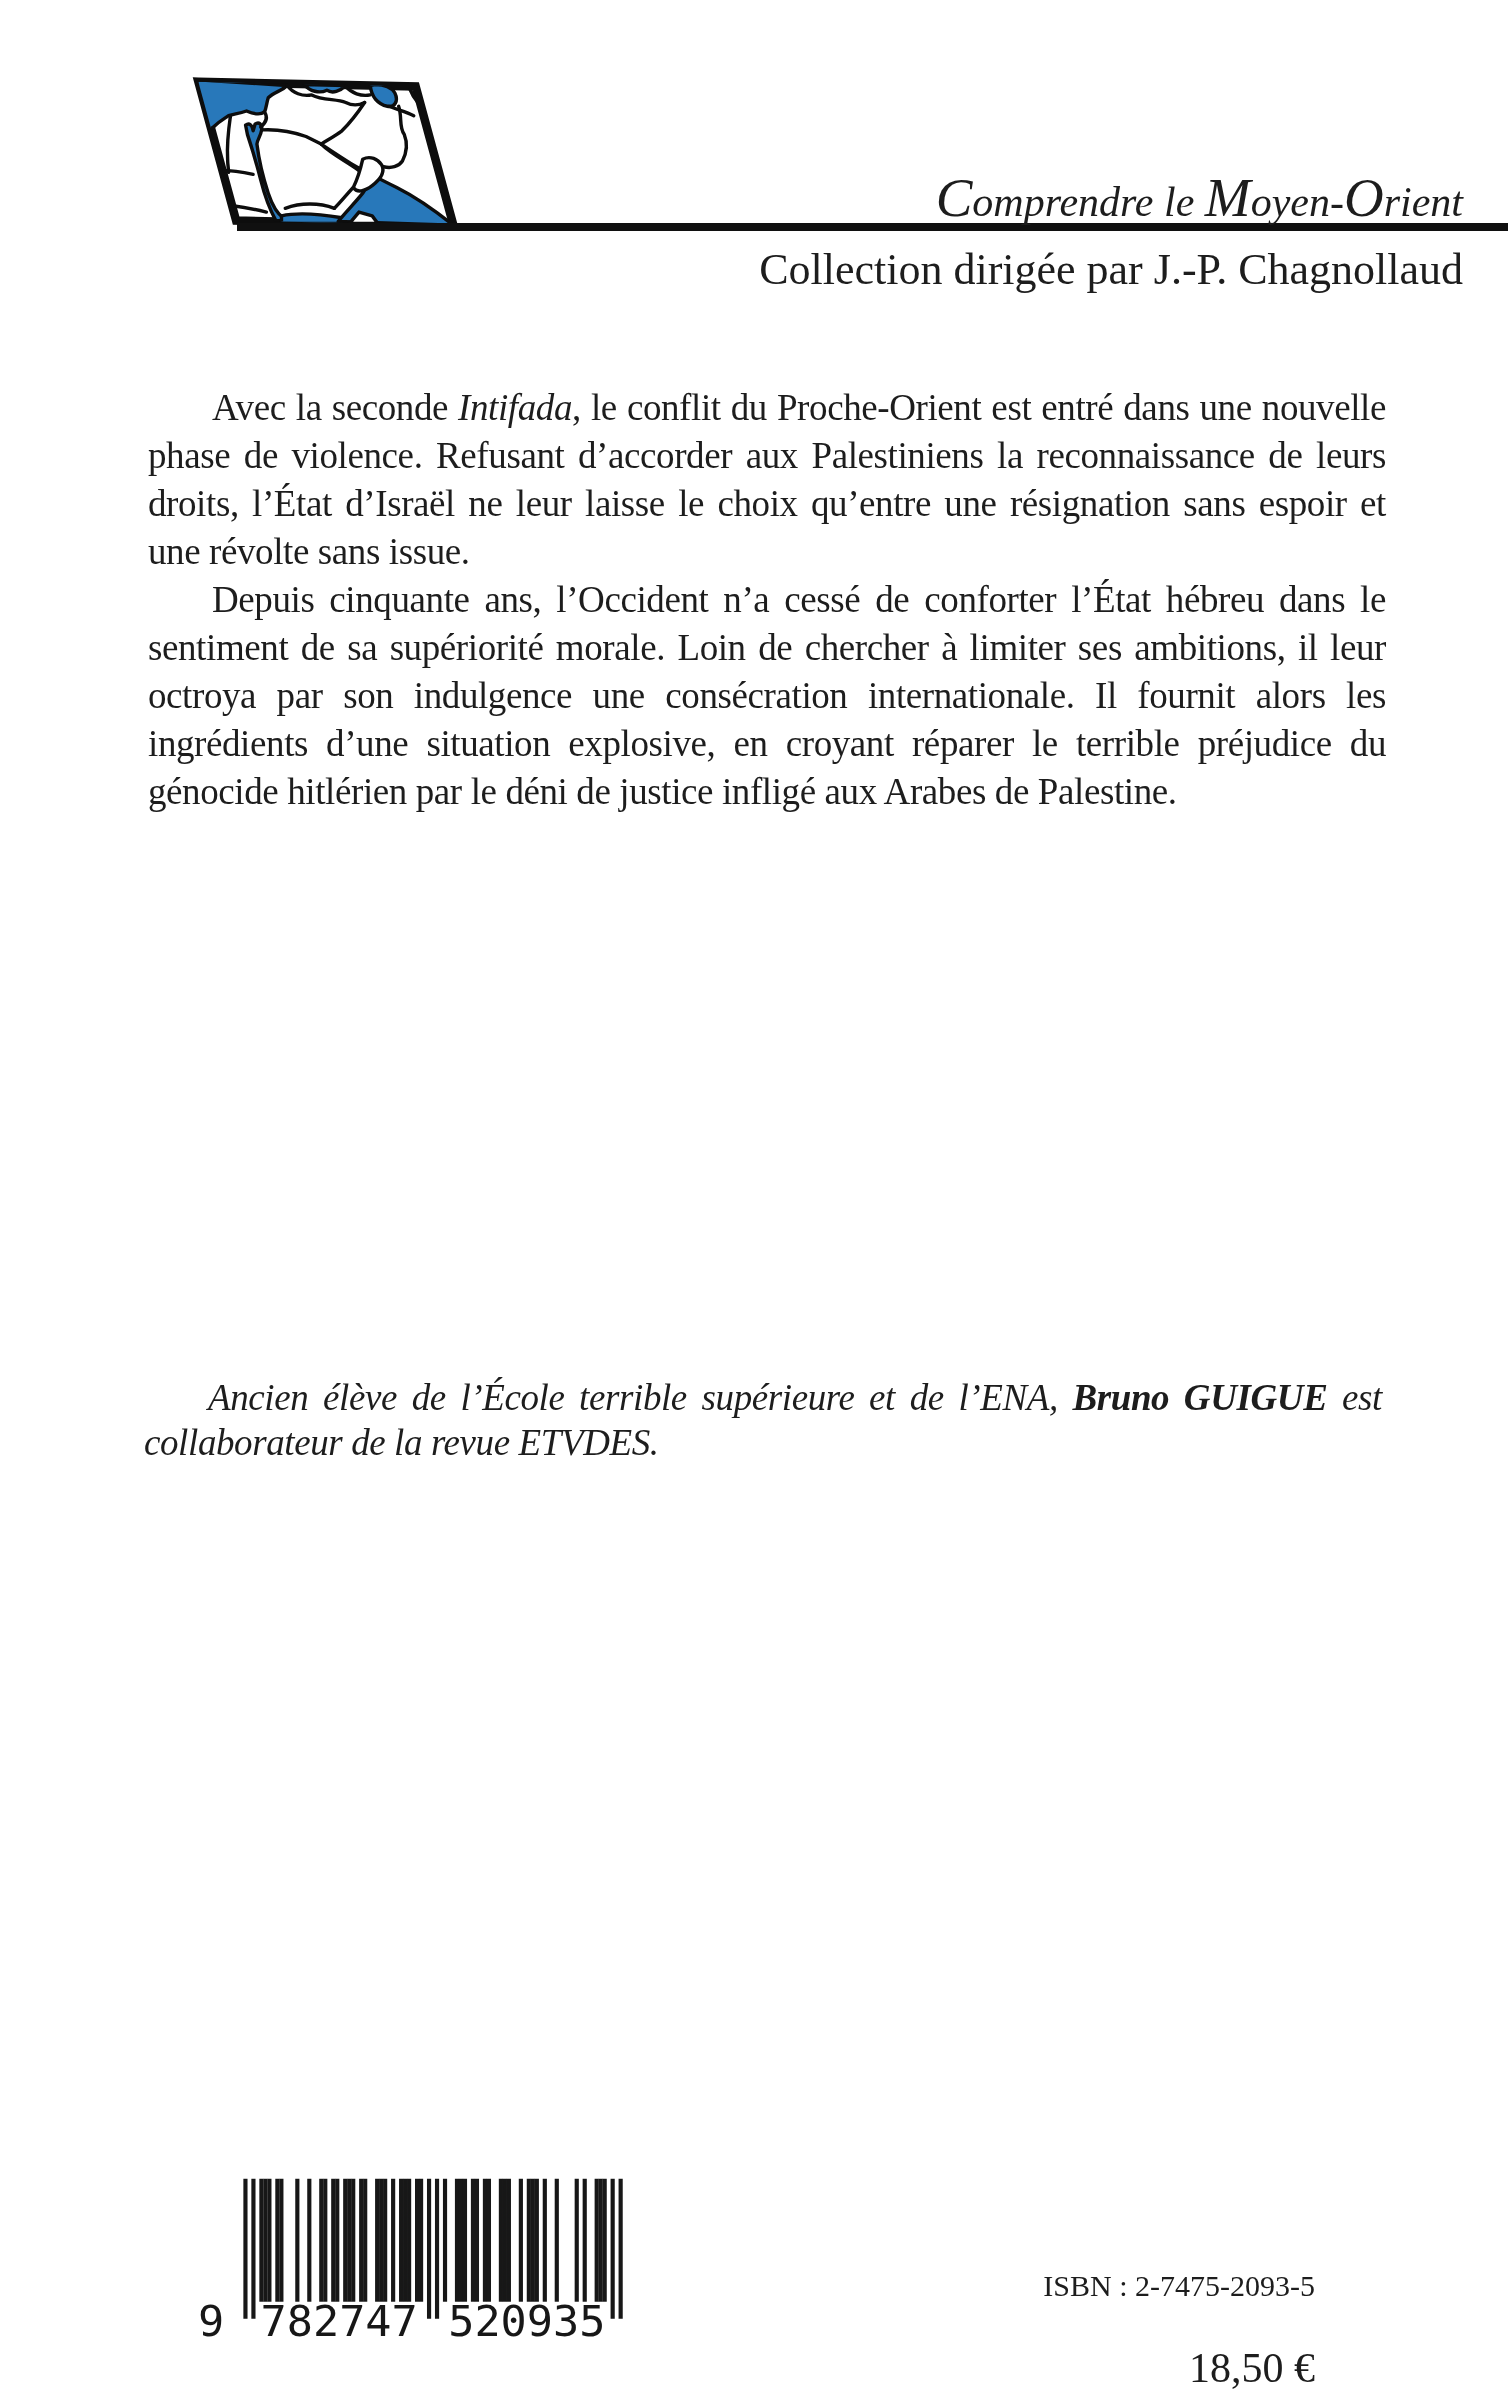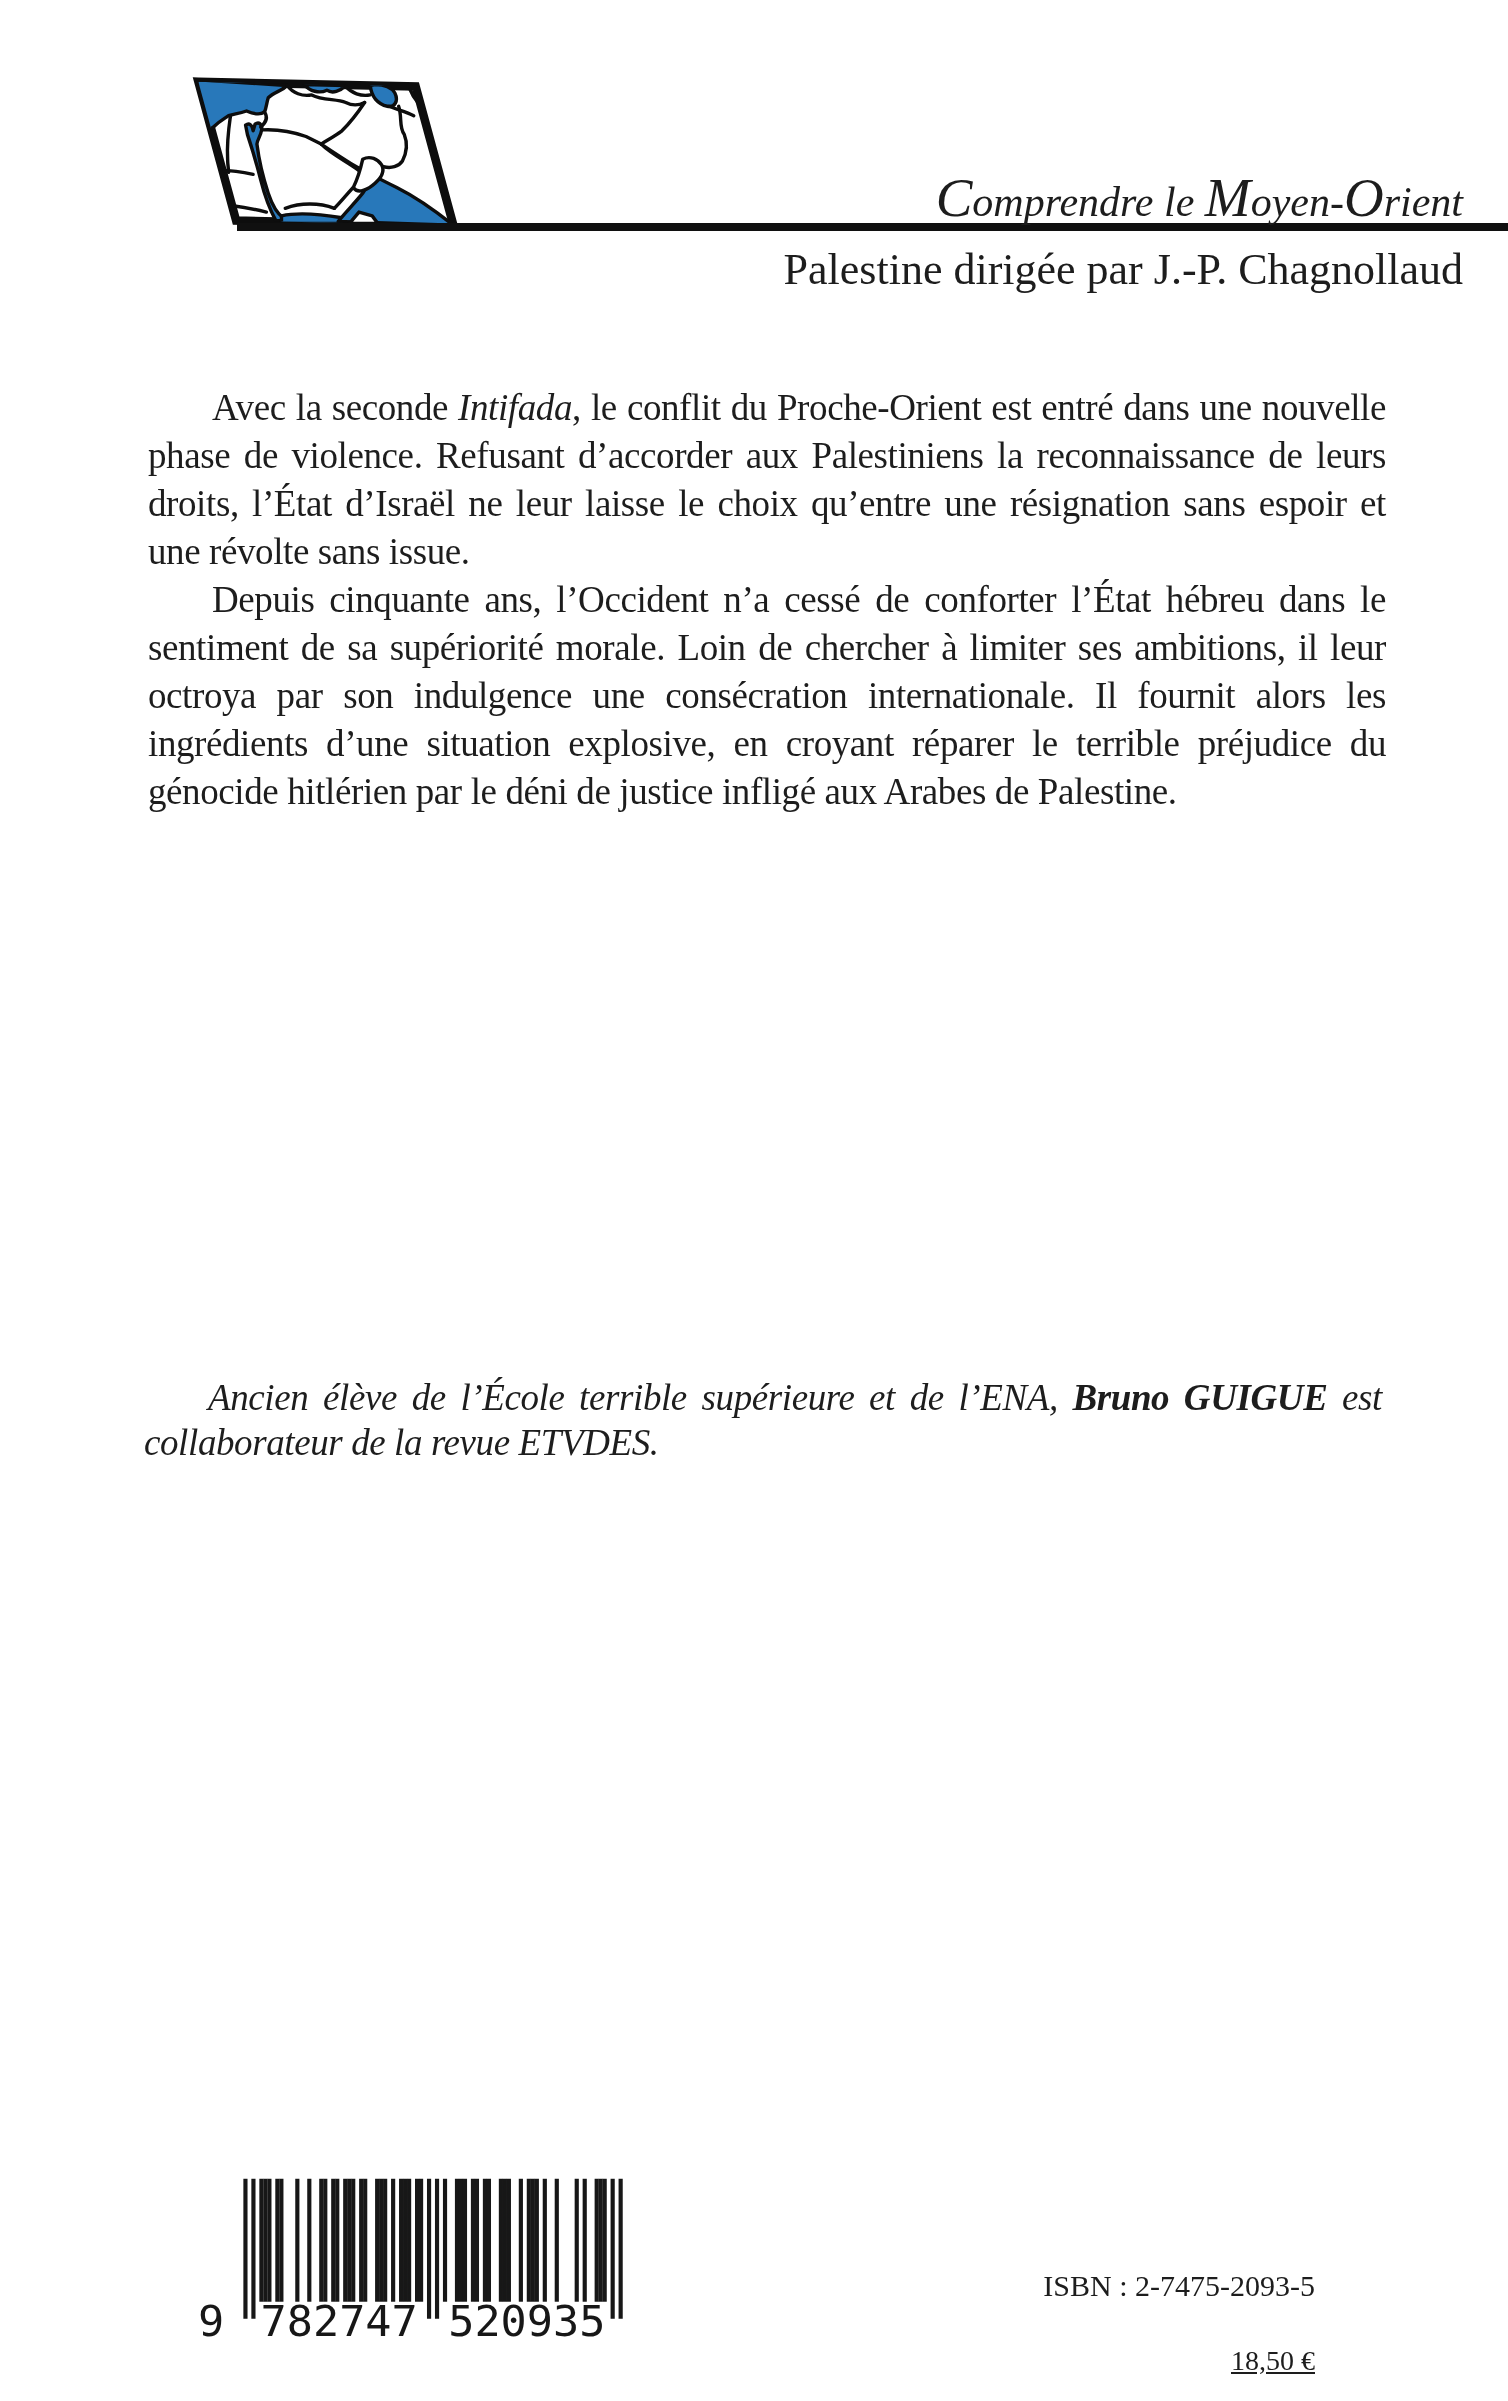--- a/index.html
+++ b/index.html
@@ -48,21 +48,21 @@
   .barcode-digit{
     font-family:"DejaVu Sans Mono","Liberation Mono",monospace;
     font-size:46px;fill:#171717;
   }
   #isbn-text{
     position:absolute;right:193px;top:2271px;
     font-size:30px;line-height:1;white-space:nowrap;
   }
   #price-text{
     position:absolute;right:193px;top:2347px;
-    font-size:28px;line-height:1;white-space:nowrap;text-decoration:underline;
+    font-size:42px;line-height:1;white-space:nowrap;
   }
 </style>
 </head>
 <body>
 
 <div id="page">
 
   <svg id="logo" viewBox="0 0 290 168" aria-hidden="true">
     <defs>
       <clipPath id="frameClip">
@@ -97,21 +97,21 @@
       <path fill="none" d="M156,142 C164,134 170,126 176,120"></path>
     </g>
   </svg>
 
   <div id="header-rule"></div>
 
   <div id="series-title">
     <span class="big">C</span><span class="small">omprendre le </span><span class="big">M</span><span class="small">oyen-</span><span class="big">O</span><span class="small">rient</span>
   </div>
 
-  <div id="collection-line">Palestine dirigée par J.-P. Chagnollaud</div>
+  <div id="collection-line">Collection dirigée par J.-P. Chagnollaud</div>
 
   <main id="synopsis">
     <p><span>Avec la seconde </span><em>Intifada</em><span>, le conflit du Proche-Orient est entré dans une nouvelle phase de violence. Refusant d’accorder aux Palestiniens la reconnaissance de leurs droits, l’État d’Israël ne leur laisse le choix qu’entre une résignation sans espoir et une révolte sans issue.</span></p>
     <p>Depuis cinquante ans, l’Occident n’a cessé de conforter l’État hébreu dans le sentiment de sa supériorité morale. Loin de chercher à limiter ses ambitions, il leur octroya par son indulgence une consécration internationale. Il fournit alors les ingrédients d’une situation explosive, en croyant réparer le terrible préjudice du génocide hitlérien par le déni de justice infligé aux Arabes de Palestine.</p>
   </main>
 
   <p id="author-note"><span>Ancien élève de l’École terrible supérieure et de l’ENA, </span><strong>Bruno GUIGUE</strong><span> est collaborateur de la revue ETVDES.</span></p>
 
   <svg id="barcode" viewBox="0 0 480 190" aria-hidden="true">
       <rect x="67.00" y="7" width="4.40" height="148" fill="#171717"></rect>

